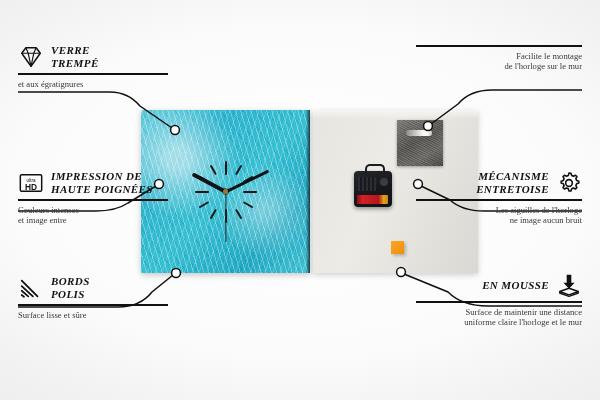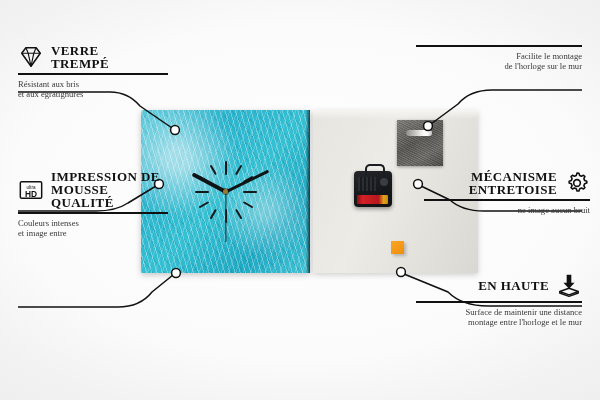--- a/index.html
+++ b/index.html
@@ -85,21 +85,21 @@
     background:linear-gradient(140deg,#fba62a,#ef8e08);
     box-shadow:2px 2px 3px rgba(0,0,0,.22);
   }
 
   
   .callout{position:absolute;}
   .callout .row{display:flex;align-items:center;gap:7px;}
   .callout.left .row{justify-content:flex-start;}
   .callout.right .row{justify-content:flex-end;}
   .ico{width:26px;height:26px;flex:0 0 26px;display:block;}
-  .ttl{font-size:13px;font-weight:bold;line-height:13px;color:#111;letter-spacing:.4px;}
+  .ttl{font-size:11px;font-weight:bold;line-height:13px;color:#111;letter-spacing:.4px;font-style:italic;}
   .callout.right .ttl{text-align:right;}
   .rule{height:1.6px;background:#111;margin:3px 0 4px 0;}
   .sub{font-size:8.6px;line-height:10.6px;color:#3a3a3a;}
   .callout.right .sub{text-align:right;font-family:Liberation Serif, serif;}
 
   svg.link{position:absolute;overflow:visible;pointer-events:none;}
   svg.link path{fill:none;stroke:#111;stroke-width:1.5;}
   svg.link circle{fill:#ffffff;stroke:#111;stroke-width:1.5;}
 </style>
 </head>
@@ -199,72 +199,90 @@
       <svg class="ico" viewBox="0 0 28 28">
         <path d="M4 10 L8.5 4 H19.5 L24 10 L14 24 Z" fill="none" stroke="#111" stroke-width="1.6" stroke-linejoin="round"></path>
         <path d="M4 10 H24 M8.5 4 L11 10 L14 24 L17 10 L19.5 4" fill="none" stroke="#111" stroke-width="1.2"></path>
       </svg>
       <div>
         <div class="ttl">VERRE</div>
         <div class="ttl">TREMPÉ</div>
       </div>
     </div>
     <div class="rule"></div>
-    <div class="sub">Résistant aux bris</div>
     <div class="sub">et aux égratignures</div>
   </div>
 
   <div class="callout left" style="left:18px;top:170px;width:150px">
     <div class="row">
       <svg class="ico" viewBox="0 0 28 28">
         <rect x="2.5" y="5" width="23" height="18" rx="1.5" fill="none" stroke="#111" stroke-width="1.6"></rect>
         <text x="14" y="13" font-family="Liberation Sans, sans-serif" font-size="5" text-anchor="middle" fill="#111">ultra</text>
         <text x="14" y="21" font-family="Liberation Sans, sans-serif" font-size="9" font-weight="bold" text-anchor="middle" fill="#111">HD</text>
       </svg>
       <div>
         <div class="ttl">IMPRESSION DE</div>
-        <div class="ttl">MOUSSE QUALITÉ</div>
+        <div class="ttl">HAUTE POIGNÉES</div>
       </div>
     </div>
     <div class="rule"></div>
     <div class="sub">Couleurs intenses</div>
     <div class="sub">et image entre</div>
   </div>
 
+  <div class="callout left" style="left:18px;top:275px;width:150px">
+    <div class="row">
+      <svg class="ico" viewBox="0 0 28 28">
+        <g stroke="#111" stroke-width="1.9" stroke-linecap="round">
+          <line x1="4" y1="6" x2="21" y2="23"></line>
+          <line x1="4" y1="12" x2="16" y2="23"></line>
+          <line x1="4" y1="17" x2="11" y2="23"></line>
+          <line x1="4" y1="21.5" x2="6.5" y2="23.5"></line>
+        </g>
+      </svg>
+      <div>
+        <div class="ttl">BORDS</div>
+        <div class="ttl">POLIS</div>
+      </div>
+    </div>
+    <div class="rule"></div>
+    <div class="sub">Surface lisse et sûre</div>
+  </div>
 
   <div class="callout right" style="right:18px;top:42px;width:166px">
     <div class="rule"></div>
     <div class="sub">Facilite le montage</div>
     <div class="sub">de l'horloge sur le mur</div>
   </div>
 
-  <div class="callout right" style="right:10px;top:170px;width:166px">
+  <div class="callout right" style="right:18px;top:170px;width:166px">
     <div class="row">
       <div>
         <div class="ttl">MÉCANISME</div>
         <div class="ttl">ENTRETOISE</div>
       </div>
       <svg class="ico" viewBox="0 0 28 28">
         <path d="M14 3.2 l2.1 .35 .8 2.35 1.9 .8 2.2-1.1 1.5 1.5 -1.1 2.2 .8 1.9 2.35 .8 0 2.1 -2.35 .8 -.8 1.9 1.1 2.2 -1.5 1.5 -2.2-1.1 -1.9 .8 -.8 2.35 -2.1 0 -.8-2.35 -1.9-.8 -2.2 1.1 -1.5-1.5 1.1-2.2 -.8-1.9 -2.35-.8 0-2.1 2.35-.8 .8-1.9 -1.1-2.2 1.5-1.5 2.2 1.1 1.9-.8 .8-2.35 Z" fill="none" stroke="#111" stroke-width="1.7" stroke-linejoin="round"></path>
         <circle cx="14" cy="14" r="3.6" fill="none" stroke="#111" stroke-width="1.7"></circle>
       </svg>
     </div>
     <div class="rule"></div>
+    <div class="sub">Les aiguilles de l'horloge</div>
     <div class="sub">ne image aucun bruit</div>
   </div>
 
   <div class="callout right" style="right:18px;top:272px;width:166px">
     <div class="row">
       <div>
-        <div class="ttl">EN HAUTE</div>
+        <div class="ttl">EN MOUSSE</div>
       </div>
       <svg class="ico" viewBox="0 0 28 28">
         <path d="M11.5 3 h5 v8.5 h3.5 L14 18 L8 11.5 h3.5 Z" fill="#111"></path>
         <path d="M14 17.5 L24 21 L14 24.6 L4 21 Z" fill="none" stroke="#111" stroke-width="1.5" stroke-linejoin="round"></path>
         <path d="M4 21 v1.6 L14 26.2 L24 22.6 V21" fill="none" stroke="#111" stroke-width="1.5" stroke-linejoin="round"></path>
       </svg>
     </div>
     <div class="rule"></div>
     <div class="sub">Surface de maintenir une distance</div>
-    <div class="sub">montage entre l'horloge et le mur</div>
+    <div class="sub">uniforme claire l'horloge et le mur</div>
   </div>
 
 </div>
 
 </body></html>

